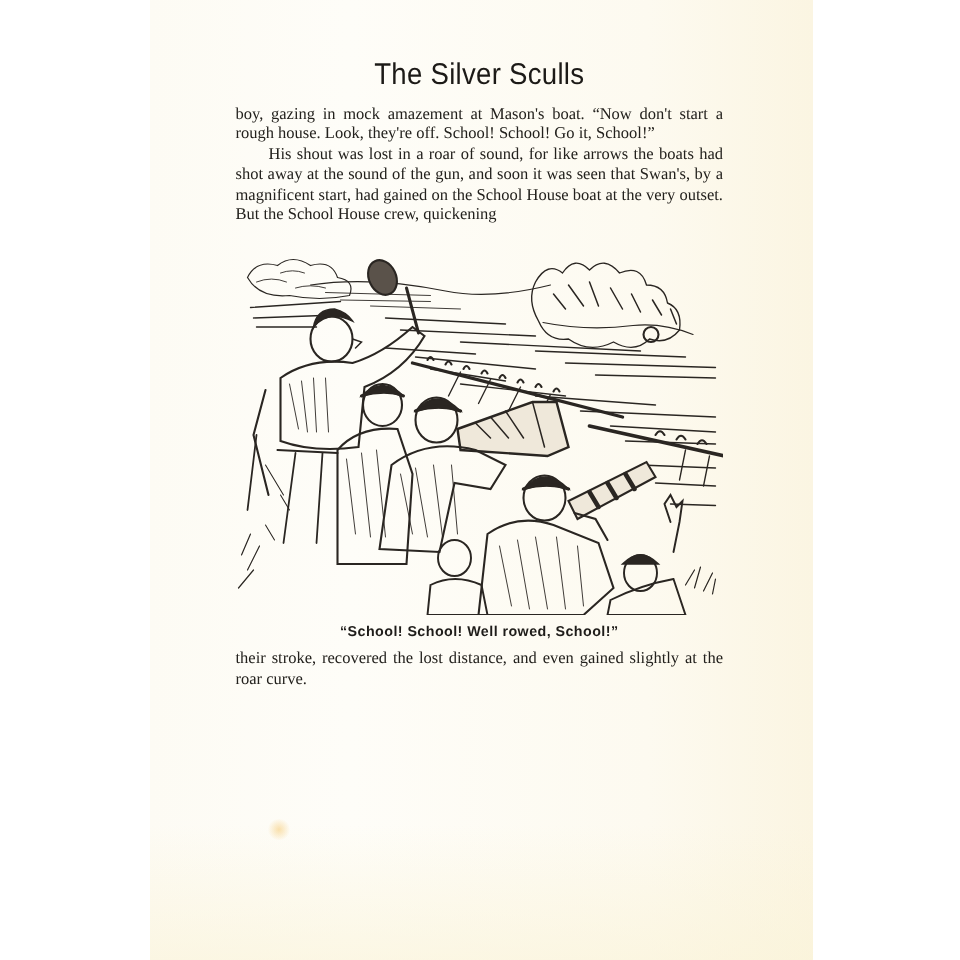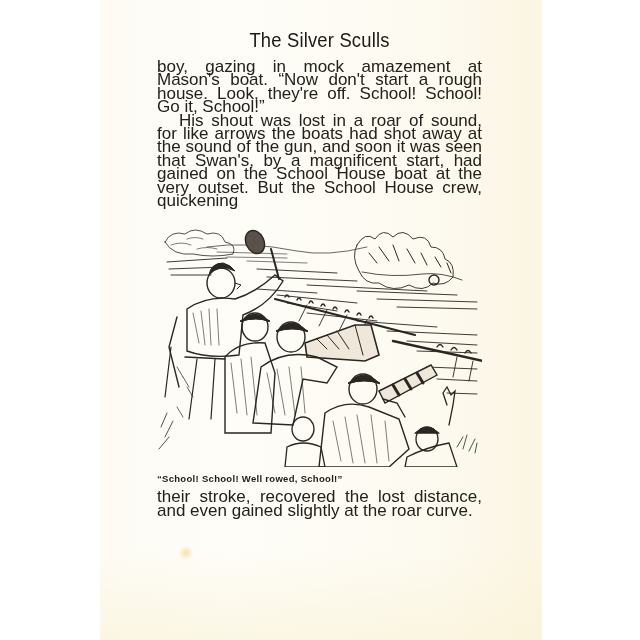--- a/index.html
+++ b/index.html
@@ -21,53 +21,53 @@
     .paper::after {
       content: "";
       position: absolute;
       left: 0; right: 0; bottom: 0;
       height: 90px;
       background: linear-gradient(180deg, rgba(250,243,215,0) 0%, rgba(250,243,215,0.6) 100%);
     }
     .page {
       position: absolute;
       left: 157px;
-      top: 29px;
+      top: 39px;
       width: 325px;
       font-family: "DejaVu Serif", "Liberation Serif", serif;
       color: #1f1d1a;
     }
     .running-title {
       text-align: center;
       font-family: "Liberation Sans", "DejaVu Sans", sans-serif;
       font-size: 20px;
       font-weight: normal;
       letter-spacing: 0.2px;
       margin: 0 0 8px 0;
       color: #1c1a17;
       transform: scaleX(0.92);
     }
     .para {
-      font-family: Liberation Sans, sans-serif;
-      font-size: 17px;
+      font-family: Liberation Serif, serif;
+      font-size: 11px;
       line-height: 13.4px;
       text-align: justify;
       margin: 0;
       color: #23211d;
     }
     .para.indent { text-indent: 22px; }
     .figure {
       position: relative;
       margin: 10px 0 0 0;
       width: 325px;
       height: 250px;
     }
     .figure svg { display: block; }
     .caption {
-      text-align: left;
+      text-align: center;
       font-family: "Liberation Sans", "DejaVu Sans", sans-serif;
       font-size: 9.5px;
       font-weight: bold;
       letter-spacing: 0.3px;
       margin: 6px 0 6px 0;
       color: #1e1c19;
     }
     .stain {
       position: absolute;
       left: 178px;

